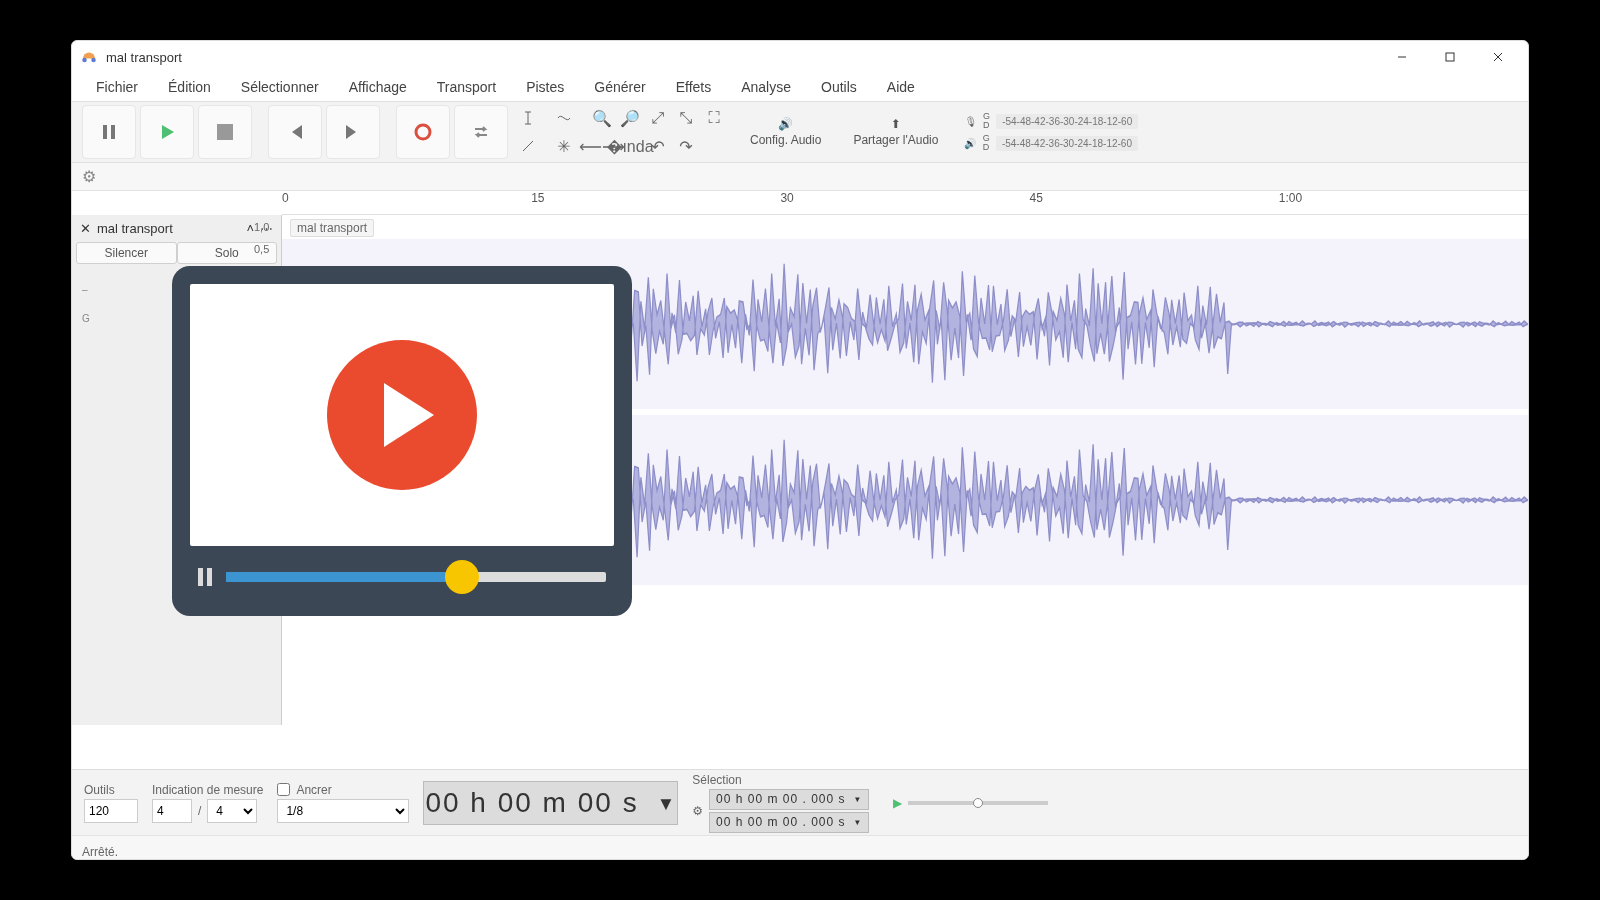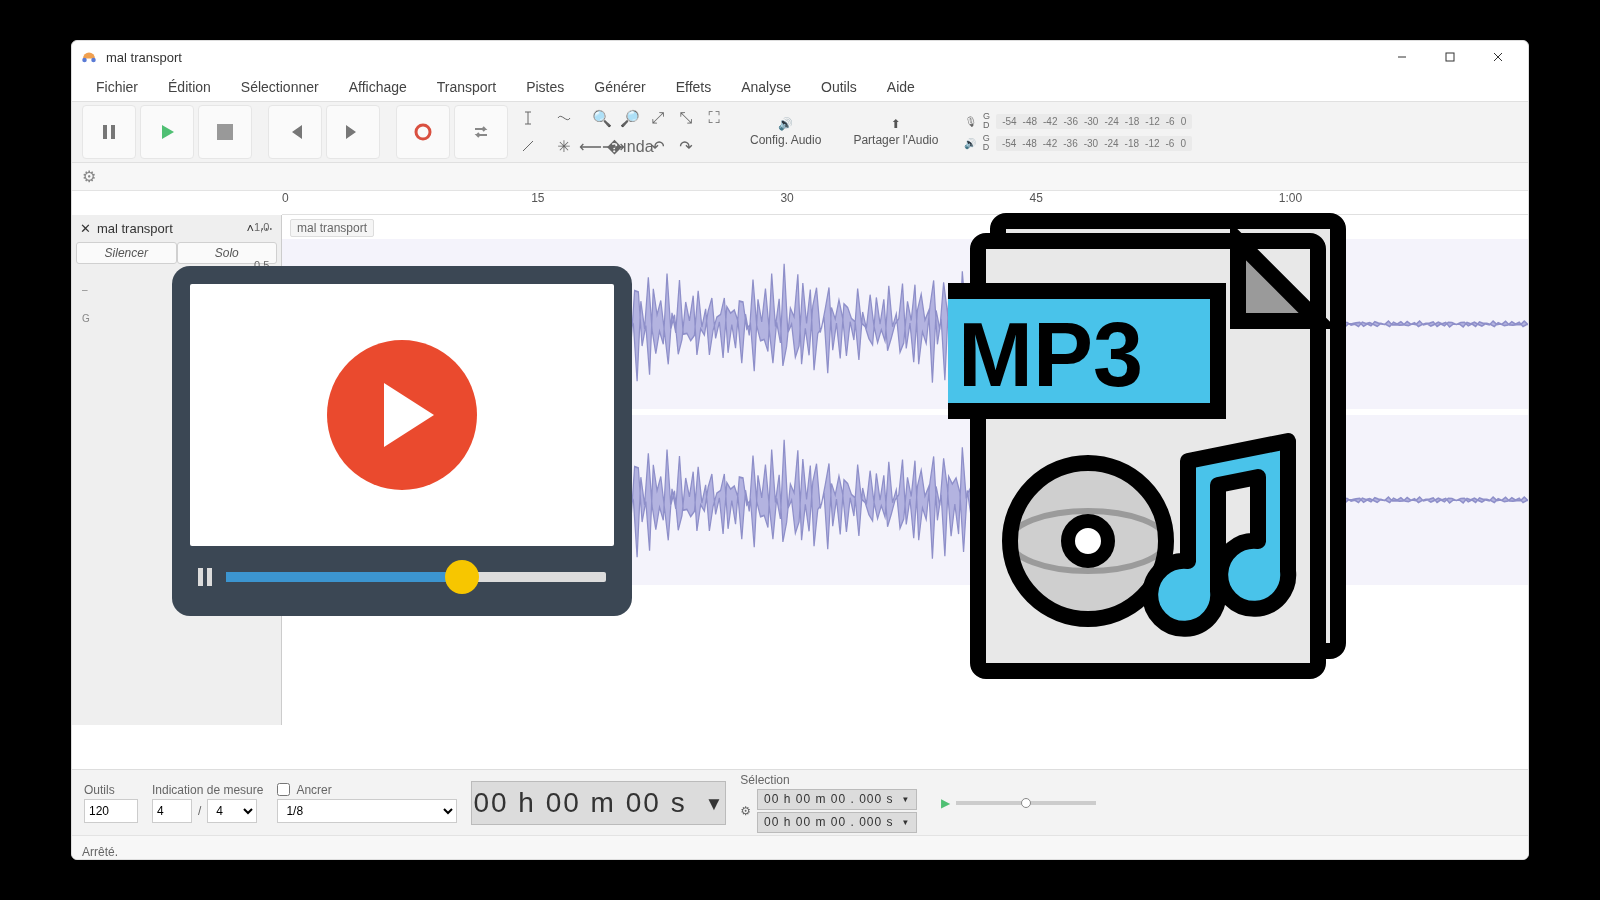--- a/index.html
+++ b/index.html
@@ -15,28 +15,28 @@
 .menubar span { font-size: 14px; color: #444; padding: 4px 10px; }
 .toolbar { height: 62px; background: #f3f3f3; border-top: 1px solid #e0e0e0; border-bottom: 1px solid #e0e0e0; display: flex; align-items: center; padding: 0 10px; gap: 4px; }
 .tb-btn { width: 54px; height: 54px; background: #fafafa; border: 1px solid #e6e6e6; border-radius: 4px; display: flex; align-items: center; justify-content: center; }
 .tb-sep { width: 8px; }
 .tb-grid { display: grid; grid-template-columns: repeat(5,24px); grid-template-rows: repeat(2,24px); gap: 4px; margin: 0 6px; }
 .tb-grid .cell, .tb-col .cell { width: 24px; height: 24px; display:flex; align-items:center; justify-content:center; color:#666; }
 .tb-col { display:flex; flex-direction:column; gap:4px; margin:0 4px;}
 .tb-label-btn { height:46px; padding: 0 14px; display:flex; flex-direction:column; align-items:center; justify-content:center; font-size:12px; color:#555; gap:2px;}
 .meters { display:flex; flex-direction:column; gap:4px; margin-left:8px;}
 .meter-row { display:flex; align-items:center; gap:6px; font-size:10px; color:#666;}
-.meter-scale { display:flex; gap:6px; font-size:10px; color:#777; background:#eaeaea; padding:2px 6px; border-radius:2px;}
+.meter-scale { display:flex; font-size:10px; color:#777; background:#eaeaea; padding:2px 6px; border-radius:2px;}
 .gear-row { height: 28px; background:#f7f7f7; border-bottom:1px solid #e3e3e3; display:flex; align-items:center; padding:0 10px;}
 .ruler { height:24px; background:#fff; border-bottom:1px solid #e0e0e0; position:relative; margin-left:210px;}
 .ruler .tick { position:absolute; top:0; font-size:12px; color:#555;}
 .track-area { display:flex; height: 510px; background:#9d9d9d;}
 .track-head { width: 210px; background:#efefef; border-right:1px solid #ccc; padding:4px;}
 .track-head-top { display:flex; align-items:center; gap:6px; font-size:13px; color:#333; padding:2px 4px;}
-.track-head-btns { display:flex; gap:0; margin-top:4px;font-style:italic;}
+.track-head-btns { display:flex; gap:0; margin-top:4px;}
 .th-btn { flex:1; background:#fafafa; border:1px solid #d0d0d0; border-radius:3px; font-size:12px; color:#555; text-align:center; padding:3px 0;}
 .sidelabels { margin-top:20px; display:flex; flex-direction:column; gap:18px; font-size:10px; color:#888; padding-left:6px;}
 .track-body { flex:1; position:relative; background:#fff;}
 .track-label { position:absolute; top:4px; left:8px; font-size:12px; color:#666; background:#f5f5f5; padding:1px 6px; border:1px solid #ddd; border-radius:2px;}
 .amp-label { position:absolute; left:-28px; font-size:11px; color:#666;}
 .wave-row { position:absolute; left:0; right:0; height:170px; background:#f4f3fb;}
 .wave-row canvas, .wave-row svg { width:100%; height:100%;}
 .bottombar { position:absolute; bottom:24px; left:0; right:0; height:66px; background:#f3f3f3; border-top:1px solid #ddd; display:flex; align-items:center; padding:6px 12px; gap:14px; font-size:12px; color:#666;}
 .bb-group { display:flex; flex-direction:column; gap:2px;}
 .bb-input { width:54px; height:24px; border:1px solid #ccc; background:#fff; font-size:12px; padding:0 4px;}
@@ -253,21 +253,21 @@
         <div class="th-btn">Solo</div>
       </div>
       <div class="sidelabels">
         <span>–</span>
         <span>G</span>
       </div>
     </div>
     <div class="track-body">
       <div class="track-label">mal transport</div>
       <span class="amp-label" style="top:6px">1,0</span>
-      <span class="amp-label" style="top:44px">0,5</span>
+      <span class="amp-label" style="top:28px">0,5</span>
       <div class="wave-row" style="top:24px">
         <svg viewBox="0 0 1000 100" preserveAspectRatio="none">
             <path id="w1" stroke="#8e8fc9" stroke-width="1" fill="#b3b3e0" d="M0 50 L0 50.0 L3 48.8 L6 50.0 L9 49.3 L12 51.7 L15 49.9 L18 50.1 L21 49.1 L24 49.2 L27 51.1 L30 50.0 L33 51.2 L36 48.6 L39 49.6 L42 49.8 L45 50.4 L48 51.4 L51 49.1 L54 50.1 L57 48.5 L60 50.7 L63 50.7 L66 50.3 L69 50.3 L72 48.3 L75 50.4 L78 49.7 L81 51.4 L84 50.1 L87 49.2 L90 49.7 L93 49.1 L96 51.6 L99 50.0 L102 50.5 L105 49.0 L108 49.1 L111 50.7 L114 50.1 L117 51.5 L120 48.8 L123 49.7 L126 49.3 L129 50.4 L132 51.4 L135 49.5 L138 50.3 L141 48.3 L144 50.5 L147 50.4 L150 50.7 L153 50.4 L156 48.4 L159 50.2 L162 49.4 L165 51.6 L168 50.2 L171 49.6 L174 49.5 L177 48.9 L180 51.4 L183 50.0 L186 51.0 L189 49.0 L192 49.2 L195 50.3 L198 50.1 L201 51.6 L204 49.0 L207 49.9 L210 48.9 L213 50.3 L216 51.2 L219 49.9 L222 50.5 L225 48.2 L228 50.4 L231 50.1 L234 51.0 L237 50.5 L240 48.7 L243 50.1 L246 35.4 L249 74.0 L252 54.0 L255 50.9 L258 39.7 L261 27.7 L264 69.9 L267 49.8 L270 75.6 L273 31.2 L276 36.0 L279 46.4 L282 50.0 L285 83.7 L288 36.6 L291 52.8 L294 22.6 L297 53.4 L300 67.4 L303 54.2 L306 61.9 L309 20.3 L312 53.2 L315 44.6 L318 67.8 L321 59.2 L324 37.1 L327 48.1 L330 33.4 L333 68.2 L336 52.8 L339 56.5 L342 42.5 L345 34.8 L348 58.4 L351 48.8 L354 69.9 L357 39.8 L360 43.6 L363 41.8 L366 48.4 L369 73.1 L372 44.3 L375 56.7 L378 23.9 L381 50.9 L384 59.8 L387 59.1 L390 66.1 L393 20.4 L396 51.4 L399 35.2 L402 74.6 L405 63.2 L408 40.6 L411 45.8 L414 20.8 L417 73.6 L420 52.6 L423 68.4 L426 39.3 L429 28.7 L432 55.0 L435 45.9 L438 78.9 L441 40.3 L444 47.1 L447 35.9 L450 46.6 L453 68.8 L456 48.7 L459 59.4 L462 29.2 L465 49.4 L468 51.5 L471 58.5 L474 62.3 L477 34.4 L480 50.1 L483 35.5 L486 65.7 L489 58.3 L492 50.1 L495 46.9 L498 26.2 L501 64.3 L504 49.5 L507 72.5 L510 41.8 L513 32.5 L516 47.8 L519 42.2 L522 84.5 L525 42.1 L528 53.2 L531 25.5 L534 42.8 L537 71.2 L540 52.5 L543 70.0 L546 19.0 L549 48.0 L552 43.7 L555 64.6 L558 69.1 L561 34.7 L564 50.0 L567 27.1 L570 66.3 L573 57.0 L576 56.6 L579 47.9 L582 29.6 L585 57.4 L588 46.9 L591 69.4 L594 45.9 L597 42.0 L600 44.3 L603 42.8 L606 70.8 L609 47.3 L612 57.2 L615 31.4 L618 43.8 L621 59.4 L624 54.4 L627 69.8 L630 26.8 L633 48.3 L636 36.1 L639 64.8 L642 69.8 L645 41.0 L648 51.2 L651 17.2 L654 67.5 L657 55.4 L660 67.7 L663 48.9 L666 21.8 L669 54.8 L672 40.3 L675 82.7 L678 46.4 L681 44.9 L684 37.0 L687 37.4 L690 73.4 L693 49.1 L696 64.0 L699 29.7 L702 43.5 L705 52.4 L708 54.9 L711 67.8 L714 35.8 L717 49.7 L720 35.6 L723 59.0 L726 61.4 L729 49.6 L732 52.1 L735 27.5 L738 58.4 L741 49.8 L744 67.1 L747 50.9 L750 32.3 L753 49.1 L756 37.4 L759 79.4 L762 49.9 L765 50.2 L768 49.1 L771 49.1 L774 51.1 L777 50.0 L780 51.3 L783 48.7 L786 49.6 L789 49.7 L792 50.4 L795 51.5 L798 49.2 L801 50.1 L804 48.5 L807 50.6 L810 50.7 L813 50.4 L816 50.3 L819 48.3 L822 50.4 L825 49.6 L828 51.4 L831 50.2 L834 49.2 L837 49.7 L840 49.0 L843 51.6 L846 50.0 L849 50.6 L852 49.0 L855 49.1 L858 50.7 L861 50.1 L864 51.5 L867 48.9 L870 49.7 L873 49.2 L876 50.3 L879 51.4 L882 49.6 L885 50.3 L888 48.3 L891 50.5 L894 50.4 L897 50.7 L900 50.5 L903 48.5 L906 50.2 L909 49.3 L912 51.5 L915 50.3 L918 49.6 L921 49.5 L924 48.8 L927 51.4 L930 50.0 L933 51.0 L936 49.0 L939 49.1 L942 50.2 L945 50.0 L948 51.7 L951 49.1 L954 49.9 L957 48.9 L960 50.2 L963 51.2 L966 49.9 L969 50.5 L972 48.2 L975 50.3 L978 50.0 L981 51.0 L984 50.6 L987 48.7 L990 50.0 L993 49.0 L996 51.5 L999 50.3 L1000 50.3 L997 48.3 L994 50.4 L991 50.4 L988 50.7 L985 50.5 L982 48.4 L979 50.2 L976 49.3 L973 51.5 L970 50.3 L967 49.6 L964 49.6 L961 48.8 L958 51.4 L955 50.0 L952 51.0 L949 49.0 L946 49.1 L943 50.2 L940 50.0 L937 51.7 L934 49.1 L931 49.9 L928 48.9 L925 50.2 L922 51.2 L919 49.9 L916 50.5 L913 48.2 L910 50.3 L907 50.0 L904 51.0 L901 50.6 L898 48.7 L895 50.0 L892 49.0 L889 51.5 L886 50.3 L883 50.1 L880 49.5 L877 48.7 L874 51.0 L871 50.0 L868 51.4 L865 49.1 L862 49.3 L859 49.8 L856 49.9 L853 51.7 L850 49.4 L847 50.2 L844 48.6 L841 50.1 L838 50.9 L835 50.2 L832 50.8 L829 48.3 L826 50.1 L823 49.6 L820 51.1 L817 50.7 L814 49.1 L811 49.9 L808 48.7 L805 51.4 L802 50.3 L799 50.6 L796 49.5 L793 48.7 L790 50.6 L787 49.9 L784 51.6 L781 49.3 L778 49.5 L775 49.4 L772 49.8 L769 51.6 L766 49.7 L763 50.5 L760 48.4 L757 49.2 L754 58.6 L751 57.6 L748 64.4 L745 28.2 L742 50.5 L739 39.2 L736 65.0 L733 59.3 L730 44.8 L727 48.1 L724 31.5 L721 63.5 L718 51.7 L715 62.3 L712 44.1 L709 34.4 L706 53.2 L703 45.7 L700 75.4 L697 42.3 L694 47.3 L691 34.6 L688 44.1 L685 73.7 L682 48.7 L679 64.8 L676 19.4 L673 47.5 L670 51.7 L667 63.0 L664 72.1 L661 25.4 L658 50.0 L655 26.1 L652 72.0 L649 63.0 L646 50.9 L643 47.5 L640 20.3 L637 64.8 L634 49.1 L631 72.4 L628 44.3 L625 34.9 L622 47.9 L619 42.8 L616 74.4 L613 45.7 L610 52.6 L607 35.0 L604 44.3 L601 62.5 L598 51.5 L595 63.3 L592 31.2 L589 48.0 L586 45.2 L583 59.5 L580 65.6 L577 38.3 L574 50.4 L571 27.5 L568 65.2 L565 58.2 L562 58.4 L559 49.0 L556 21.5 L553 59.5 L550 44.4 L547 80.6 L544 45.6 L541 37.0 L538 40.6 L535 36.1 L532 83.1 L529 46.9 L526 61.9 L523 24.4 L520 39.8 L517 61.4 L514 54.7 L511 73.6 L508 26.9 L505 47.9 L502 36.7 L499 61.1 L496 66.6 L493 44.0 L490 51.6 L487 27.5 L484 60.1 L481 53.3 L478 61.0 L475 50.7 L472 32.8 L469 52.5 L466 43.0 L463 71.1 L460 48.7 L457 46.7 L454 40.3 L451 38.1 L448 70.2 L445 49.5 L442 65.4 L439 28.5 L436 41.0 L433 52.4 L430 55.6 L427 77.2 L424 29.8 L421 49.6 L418 25.9 L415 62.8 L412 69.5 L409 50.0 L406 55.1 L403 14.6 L400 61.0 L397 49.1 L394 73.0 L391 53.3 L388 29.2 L385 48.7 L382 35.5 L379 77.8 L376 50.0 L373 53.0 L370 37.1 L367 36.5 L364 64.2 L361 50.4 L358 66.9 L355 34.7 L352 44.4 L349 45.9 L346 53.6 L343 68.2 L340 41.1 L337 51.8 L334 30.5 L331 56.7 L328 59.8 L325 55.5 L322 56.0 L319 24.1 L316 55.2 L313 43.5 L310 73.7 L307 54.9 L304 36.2 L301 44.6 L298 29.3 L295 79.8 L292 50.9 L289 62.9 L286 31.2 L283 30.4 L280 62.5 L277 50.5 L274 80.9 L271 29.7 L268 44.3 L265 35.5 L262 54.1 L259 74.9 L256 43.6 L253 55.9 L250 22.9 L247 55.5 L244 55.6 L241 60.2 L238 50.6 L235 48.5 L232 50.1 L229 49.2 L226 51.5 L223 50.3 L220 49.7 L217 49.6 L214 48.7 L211 51.3 L208 50.0 L205 51.1 L202 49.1 L199 49.1 L196 50.2 L193 50.0 L190 51.7 L187 49.2 L184 49.9 L181 48.8 L178 50.1 L175 51.2 L172 50.0 L169 50.6 L166 48.2 L163 50.2 L160 50.0 L157 51.0 L154 50.7 L151 48.8 L148 50.0 L145 48.9 L142 51.4 L139 50.3 L136 50.2 L133 49.5 L130 48.6 L127 51.0 L124 50.0 L121 51.4 L118 49.2 L115 49.3 L112 49.7 L109 49.9 L106 51.7 L103 49.5 L100 50.2 L97 48.6 L94 50.0 L91 50.9 L88 50.3 L85 50.8 L82 48.3 L79 50.1 L76 49.5 L73 51.1 L70 50.8 L67 49.2 L64 49.9 L61 48.6 L58 51.3 L55 50.3 L52 50.6 L49 49.5 L46 48.7 L43 50.6 L40 49.8 L37 51.7 L34 49.4 L31 49.5 L28 49.3 L25 49.7 L22 51.6 L19 49.7 L16 50.5 L13 48.4 L10 49.9 L7 50.5 L4 50.5 L1 51.0 Z"></path>
           </svg>
       </div>
       <div class="wave-row" style="top:200px">
         <svg viewBox="0 0 1000 100" preserveAspectRatio="none">
             <path id="w2" stroke="#8e8fc9" stroke-width="1" fill="#b3b3e0" d="M0 50 L0 50.0 L3 48.8 L6 50.0 L9 49.3 L12 51.7 L15 49.9 L18 50.1 L21 49.1 L24 49.2 L27 51.1 L30 50.0 L33 51.2 L36 48.6 L39 49.6 L42 49.8 L45 50.4 L48 51.4 L51 49.1 L54 50.1 L57 48.5 L60 50.7 L63 50.7 L66 50.3 L69 50.3 L72 48.3 L75 50.4 L78 49.7 L81 51.4 L84 50.1 L87 49.2 L90 49.7 L93 49.1 L96 51.6 L99 50.0 L102 50.5 L105 49.0 L108 49.1 L111 50.7 L114 50.1 L117 51.5 L120 48.8 L123 49.7 L126 49.3 L129 50.4 L132 51.4 L135 49.5 L138 50.3 L141 48.3 L144 50.5 L147 50.4 L150 50.7 L153 50.4 L156 48.4 L159 50.2 L162 49.4 L165 51.6 L168 50.2 L171 49.6 L174 49.5 L177 48.9 L180 51.4 L183 50.0 L186 51.0 L189 49.0 L192 49.2 L195 50.3 L198 50.1 L201 51.6 L204 49.0 L207 49.9 L210 48.9 L213 50.3 L216 51.2 L219 49.9 L222 50.5 L225 48.2 L228 50.4 L231 50.1 L234 51.0 L237 50.5 L240 48.7 L243 50.1 L246 35.4 L249 74.0 L252 54.0 L255 50.9 L258 39.7 L261 27.7 L264 69.9 L267 49.8 L270 75.6 L273 31.2 L276 36.0 L279 46.4 L282 50.0 L285 83.7 L288 36.6 L291 52.8 L294 22.6 L297 53.4 L300 67.4 L303 54.2 L306 61.9 L309 20.3 L312 53.2 L315 44.6 L318 67.8 L321 59.2 L324 37.1 L327 48.1 L330 33.4 L333 68.2 L336 52.8 L339 56.5 L342 42.5 L345 34.8 L348 58.4 L351 48.8 L354 69.9 L357 39.8 L360 43.6 L363 41.8 L366 48.4 L369 73.1 L372 44.3 L375 56.7 L378 23.9 L381 50.9 L384 59.8 L387 59.1 L390 66.1 L393 20.4 L396 51.4 L399 35.2 L402 74.6 L405 63.2 L408 40.6 L411 45.8 L414 20.8 L417 73.6 L420 52.6 L423 68.4 L426 39.3 L429 28.7 L432 55.0 L435 45.9 L438 78.9 L441 40.3 L444 47.1 L447 35.9 L450 46.6 L453 68.8 L456 48.7 L459 59.4 L462 29.2 L465 49.4 L468 51.5 L471 58.5 L474 62.3 L477 34.4 L480 50.1 L483 35.5 L486 65.7 L489 58.3 L492 50.1 L495 46.9 L498 26.2 L501 64.3 L504 49.5 L507 72.5 L510 41.8 L513 32.5 L516 47.8 L519 42.2 L522 84.5 L525 42.1 L528 53.2 L531 25.5 L534 42.8 L537 71.2 L540 52.5 L543 70.0 L546 19.0 L549 48.0 L552 43.7 L555 64.6 L558 69.1 L561 34.7 L564 50.0 L567 27.1 L570 66.3 L573 57.0 L576 56.6 L579 47.9 L582 29.6 L585 57.4 L588 46.9 L591 69.4 L594 45.9 L597 42.0 L600 44.3 L603 42.8 L606 70.8 L609 47.3 L612 57.2 L615 31.4 L618 43.8 L621 59.4 L624 54.4 L627 69.8 L630 26.8 L633 48.3 L636 36.1 L639 64.8 L642 69.8 L645 41.0 L648 51.2 L651 17.2 L654 67.5 L657 55.4 L660 67.7 L663 48.9 L666 21.8 L669 54.8 L672 40.3 L675 82.7 L678 46.4 L681 44.9 L684 37.0 L687 37.4 L690 73.4 L693 49.1 L696 64.0 L699 29.7 L702 43.5 L705 52.4 L708 54.9 L711 67.8 L714 35.8 L717 49.7 L720 35.6 L723 59.0 L726 61.4 L729 49.6 L732 52.1 L735 27.5 L738 58.4 L741 49.8 L744 67.1 L747 50.9 L750 32.3 L753 49.1 L756 37.4 L759 79.4 L762 49.9 L765 50.2 L768 49.1 L771 49.1 L774 51.1 L777 50.0 L780 51.3 L783 48.7 L786 49.6 L789 49.7 L792 50.4 L795 51.5 L798 49.2 L801 50.1 L804 48.5 L807 50.6 L810 50.7 L813 50.4 L816 50.3 L819 48.3 L822 50.4 L825 49.6 L828 51.4 L831 50.2 L834 49.2 L837 49.7 L840 49.0 L843 51.6 L846 50.0 L849 50.6 L852 49.0 L855 49.1 L858 50.7 L861 50.1 L864 51.5 L867 48.9 L870 49.7 L873 49.2 L876 50.3 L879 51.4 L882 49.6 L885 50.3 L888 48.3 L891 50.5 L894 50.4 L897 50.7 L900 50.5 L903 48.5 L906 50.2 L909 49.3 L912 51.5 L915 50.3 L918 49.6 L921 49.5 L924 48.8 L927 51.4 L930 50.0 L933 51.0 L936 49.0 L939 49.1 L942 50.2 L945 50.0 L948 51.7 L951 49.1 L954 49.9 L957 48.9 L960 50.2 L963 51.2 L966 49.9 L969 50.5 L972 48.2 L975 50.3 L978 50.0 L981 51.0 L984 50.6 L987 48.7 L990 50.0 L993 49.0 L996 51.5 L999 50.3 L1000 50.3 L997 48.3 L994 50.4 L991 50.4 L988 50.7 L985 50.5 L982 48.4 L979 50.2 L976 49.3 L973 51.5 L970 50.3 L967 49.6 L964 49.6 L961 48.8 L958 51.4 L955 50.0 L952 51.0 L949 49.0 L946 49.1 L943 50.2 L940 50.0 L937 51.7 L934 49.1 L931 49.9 L928 48.9 L925 50.2 L922 51.2 L919 49.9 L916 50.5 L913 48.2 L910 50.3 L907 50.0 L904 51.0 L901 50.6 L898 48.7 L895 50.0 L892 49.0 L889 51.5 L886 50.3 L883 50.1 L880 49.5 L877 48.7 L874 51.0 L871 50.0 L868 51.4 L865 49.1 L862 49.3 L859 49.8 L856 49.9 L853 51.7 L850 49.4 L847 50.2 L844 48.6 L841 50.1 L838 50.9 L835 50.2 L832 50.8 L829 48.3 L826 50.1 L823 49.6 L820 51.1 L817 50.7 L814 49.1 L811 49.9 L808 48.7 L805 51.4 L802 50.3 L799 50.6 L796 49.5 L793 48.7 L790 50.6 L787 49.9 L784 51.6 L781 49.3 L778 49.5 L775 49.4 L772 49.8 L769 51.6 L766 49.7 L763 50.5 L760 48.4 L757 49.2 L754 58.6 L751 57.6 L748 64.4 L745 28.2 L742 50.5 L739 39.2 L736 65.0 L733 59.3 L730 44.8 L727 48.1 L724 31.5 L721 63.5 L718 51.7 L715 62.3 L712 44.1 L709 34.4 L706 53.2 L703 45.7 L700 75.4 L697 42.3 L694 47.3 L691 34.6 L688 44.1 L685 73.7 L682 48.7 L679 64.8 L676 19.4 L673 47.5 L670 51.7 L667 63.0 L664 72.1 L661 25.4 L658 50.0 L655 26.1 L652 72.0 L649 63.0 L646 50.9 L643 47.5 L640 20.3 L637 64.8 L634 49.1 L631 72.4 L628 44.3 L625 34.9 L622 47.9 L619 42.8 L616 74.4 L613 45.7 L610 52.6 L607 35.0 L604 44.3 L601 62.5 L598 51.5 L595 63.3 L592 31.2 L589 48.0 L586 45.2 L583 59.5 L580 65.6 L577 38.3 L574 50.4 L571 27.5 L568 65.2 L565 58.2 L562 58.4 L559 49.0 L556 21.5 L553 59.5 L550 44.4 L547 80.6 L544 45.6 L541 37.0 L538 40.6 L535 36.1 L532 83.1 L529 46.9 L526 61.9 L523 24.4 L520 39.8 L517 61.4 L514 54.7 L511 73.6 L508 26.9 L505 47.9 L502 36.7 L499 61.1 L496 66.6 L493 44.0 L490 51.6 L487 27.5 L484 60.1 L481 53.3 L478 61.0 L475 50.7 L472 32.8 L469 52.5 L466 43.0 L463 71.1 L460 48.7 L457 46.7 L454 40.3 L451 38.1 L448 70.2 L445 49.5 L442 65.4 L439 28.5 L436 41.0 L433 52.4 L430 55.6 L427 77.2 L424 29.8 L421 49.6 L418 25.9 L415 62.8 L412 69.5 L409 50.0 L406 55.1 L403 14.6 L400 61.0 L397 49.1 L394 73.0 L391 53.3 L388 29.2 L385 48.7 L382 35.5 L379 77.8 L376 50.0 L373 53.0 L370 37.1 L367 36.5 L364 64.2 L361 50.4 L358 66.9 L355 34.7 L352 44.4 L349 45.9 L346 53.6 L343 68.2 L340 41.1 L337 51.8 L334 30.5 L331 56.7 L328 59.8 L325 55.5 L322 56.0 L319 24.1 L316 55.2 L313 43.5 L310 73.7 L307 54.9 L304 36.2 L301 44.6 L298 29.3 L295 79.8 L292 50.9 L289 62.9 L286 31.2 L283 30.4 L280 62.5 L277 50.5 L274 80.9 L271 29.7 L268 44.3 L265 35.5 L262 54.1 L259 74.9 L256 43.6 L253 55.9 L250 22.9 L247 55.5 L244 55.6 L241 60.2 L238 50.6 L235 48.5 L232 50.1 L229 49.2 L226 51.5 L223 50.3 L220 49.7 L217 49.6 L214 48.7 L211 51.3 L208 50.0 L205 51.1 L202 49.1 L199 49.1 L196 50.2 L193 50.0 L190 51.7 L187 49.2 L184 49.9 L181 48.8 L178 50.1 L175 51.2 L172 50.0 L169 50.6 L166 48.2 L163 50.2 L160 50.0 L157 51.0 L154 50.7 L151 48.8 L148 50.0 L145 48.9 L142 51.4 L139 50.3 L136 50.2 L133 49.5 L130 48.6 L127 51.0 L124 50.0 L121 51.4 L118 49.2 L115 49.3 L112 49.7 L109 49.9 L106 51.7 L103 49.5 L100 50.2 L97 48.6 L94 50.0 L91 50.9 L88 50.3 L85 50.8 L82 48.3 L79 50.1 L76 49.5 L73 51.1 L70 50.8 L67 49.2 L64 49.9 L61 48.6 L58 51.3 L55 50.3 L52 50.6 L49 49.5 L46 48.7 L43 50.6 L40 49.8 L37 51.7 L34 49.4 L31 49.5 L28 49.3 L25 49.7 L22 51.6 L19 49.7 L16 50.5 L13 48.4 L10 49.9 L7 50.5 L4 50.5 L1 51.0 Z"></path>
           </svg>
       </div>
@@ -285,21 +285,21 @@
         <input class="bb-input" style="width: 40px;" value="4">
         <span>/</span>
         <select class="bb-input" style="width:50px"><option>4</option></select>
       </div>
     </div>
     <div class="bb-group">
       <div class="bb-row">
           <input type="checkbox" style="">
           <span>Ancrer</span>
         </div>
-      <select class="bb-input" style="width:180px"><option>1/8</option></select>
+      <select class="bb-input" style="width:132px"><option>1/8</option></select>
     </div>
     <div class="big-time"><span>00 h 00 m 00 s</span> ▾</div>
     <div class="bb-group">
       <span>Sélection</span>
       <div class="bb-row">
         <span>⚙</span>
         <div style="display:flex;flex-direction:column;gap:2px;">
           <div class="sel-time"><span>00 h 00 m 00 . 000 s</span> ▾</div>
           <div class="sel-time"><span>00 h 00 m 00 . 000 s</span> ▾</div>
         </div>
@@ -328,33 +328,14 @@
           <div></div>
           <div></div>
         </div>
       <div class="slider-track">
         <div class="slider-fill"></div>
           <div class="slider-knob"></div>
       </div>
     </div>
   </div>
 
-  <div class="overlay-mp3">
-    <svg viewBox="0 0 460 470" width="460" height="470">
-      <g transform="translate(30,0)">
-        <rect x="20" y="10" width="340" height="430" rx="8" fill="#e8e8e8" stroke="#000" stroke-width="16"></rect>
-        <rect x="0" y="30" width="340" height="430" rx="8" fill="#e8e8e8" stroke="#000" stroke-width="16"></rect>
-        <path d="M260 30 L340 110 L260 110 Z" fill="#9a9a9a" stroke="#000" stroke-width="16"></path>
-        <rect x="-40" y="80" width="280" height="120" fill="#49c3ea" stroke="#000" stroke-width="16"></rect>
-        <text x="-20" y="175" font-family="Arial Black,Arial" font-size="90" font-weight="900" fill="#000">MP3</text>
-        <g transform="translate(40,250)">
-          <circle cx="70" cy="80" r="78" fill="#cfcfcf" stroke="#000" stroke-width="16"></circle>
-          <circle cx="70" cy="80" r="20" fill="#fff" stroke="#000" stroke-width="14"></circle>
-          <ellipse cx="70" cy="80" rx="78" ry="30" fill="none" stroke="#000" stroke-width="6" opacity="0.25"></ellipse>
-        </g>
-        <g transform="translate(170,230)">
-          <path d="M40 20 L140 0 L140 130 A34 34 0 1 1 110 100 L110 36 L70 44 L70 150 A34 34 0 1 1 40 120 Z" fill="#49c3ea" stroke="#000" stroke-width="16" stroke-linejoin="round"></path>
-        </g>
-      </g>
-    </svg>
-  </div>
 
 </div>
 
 </body></html>

